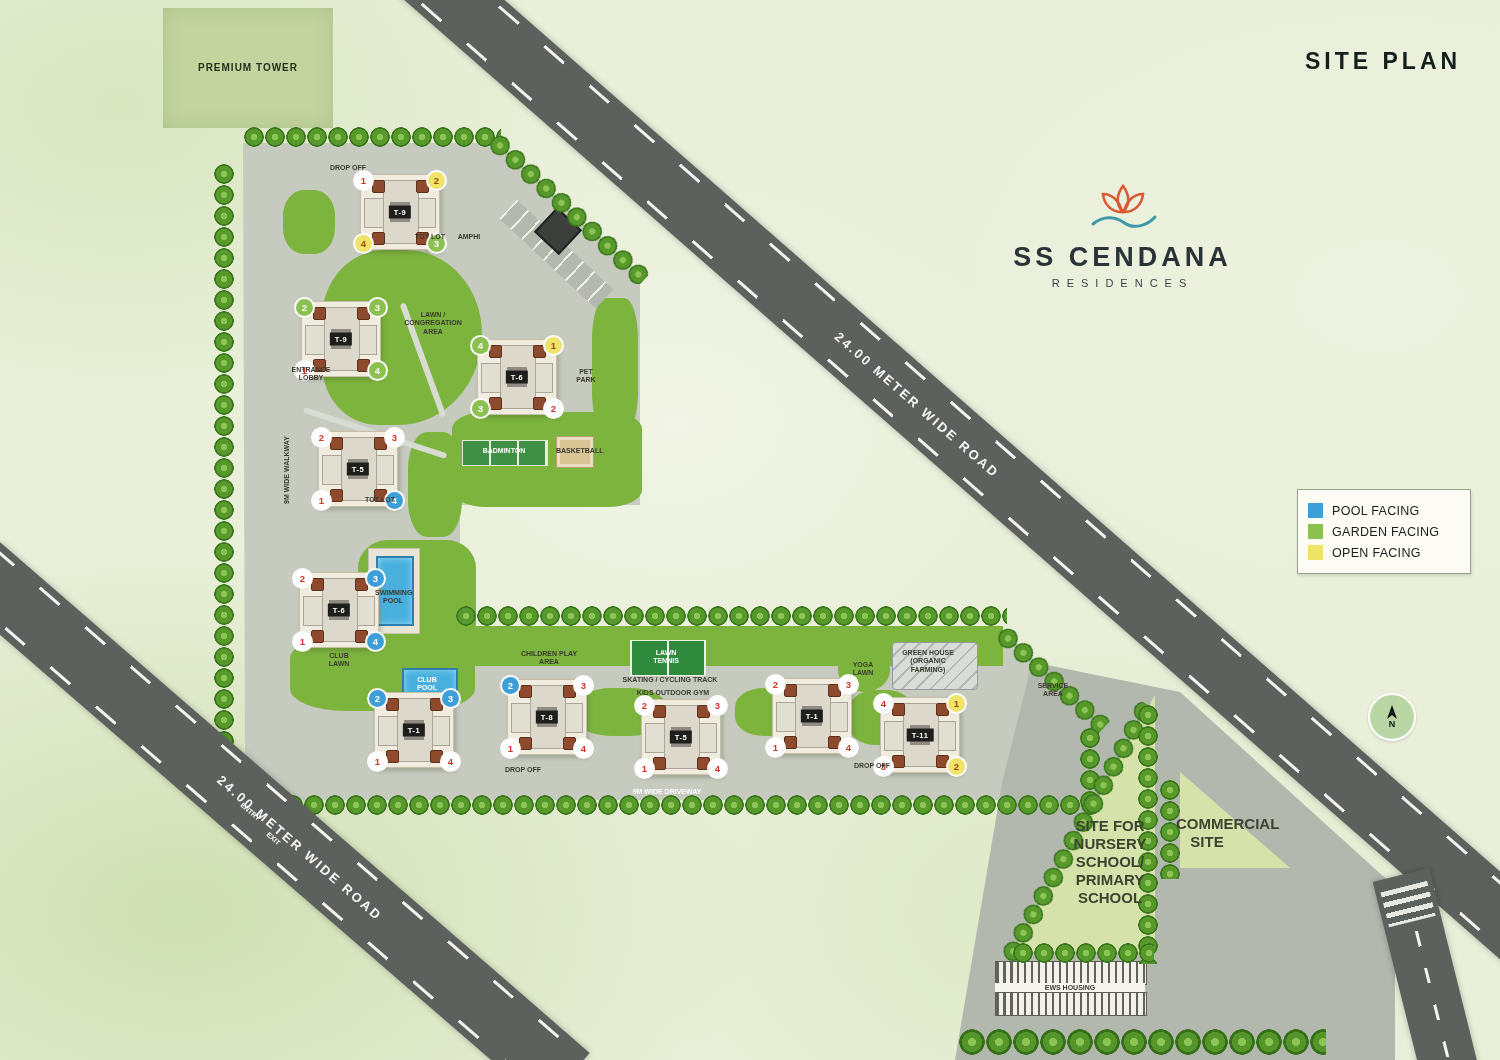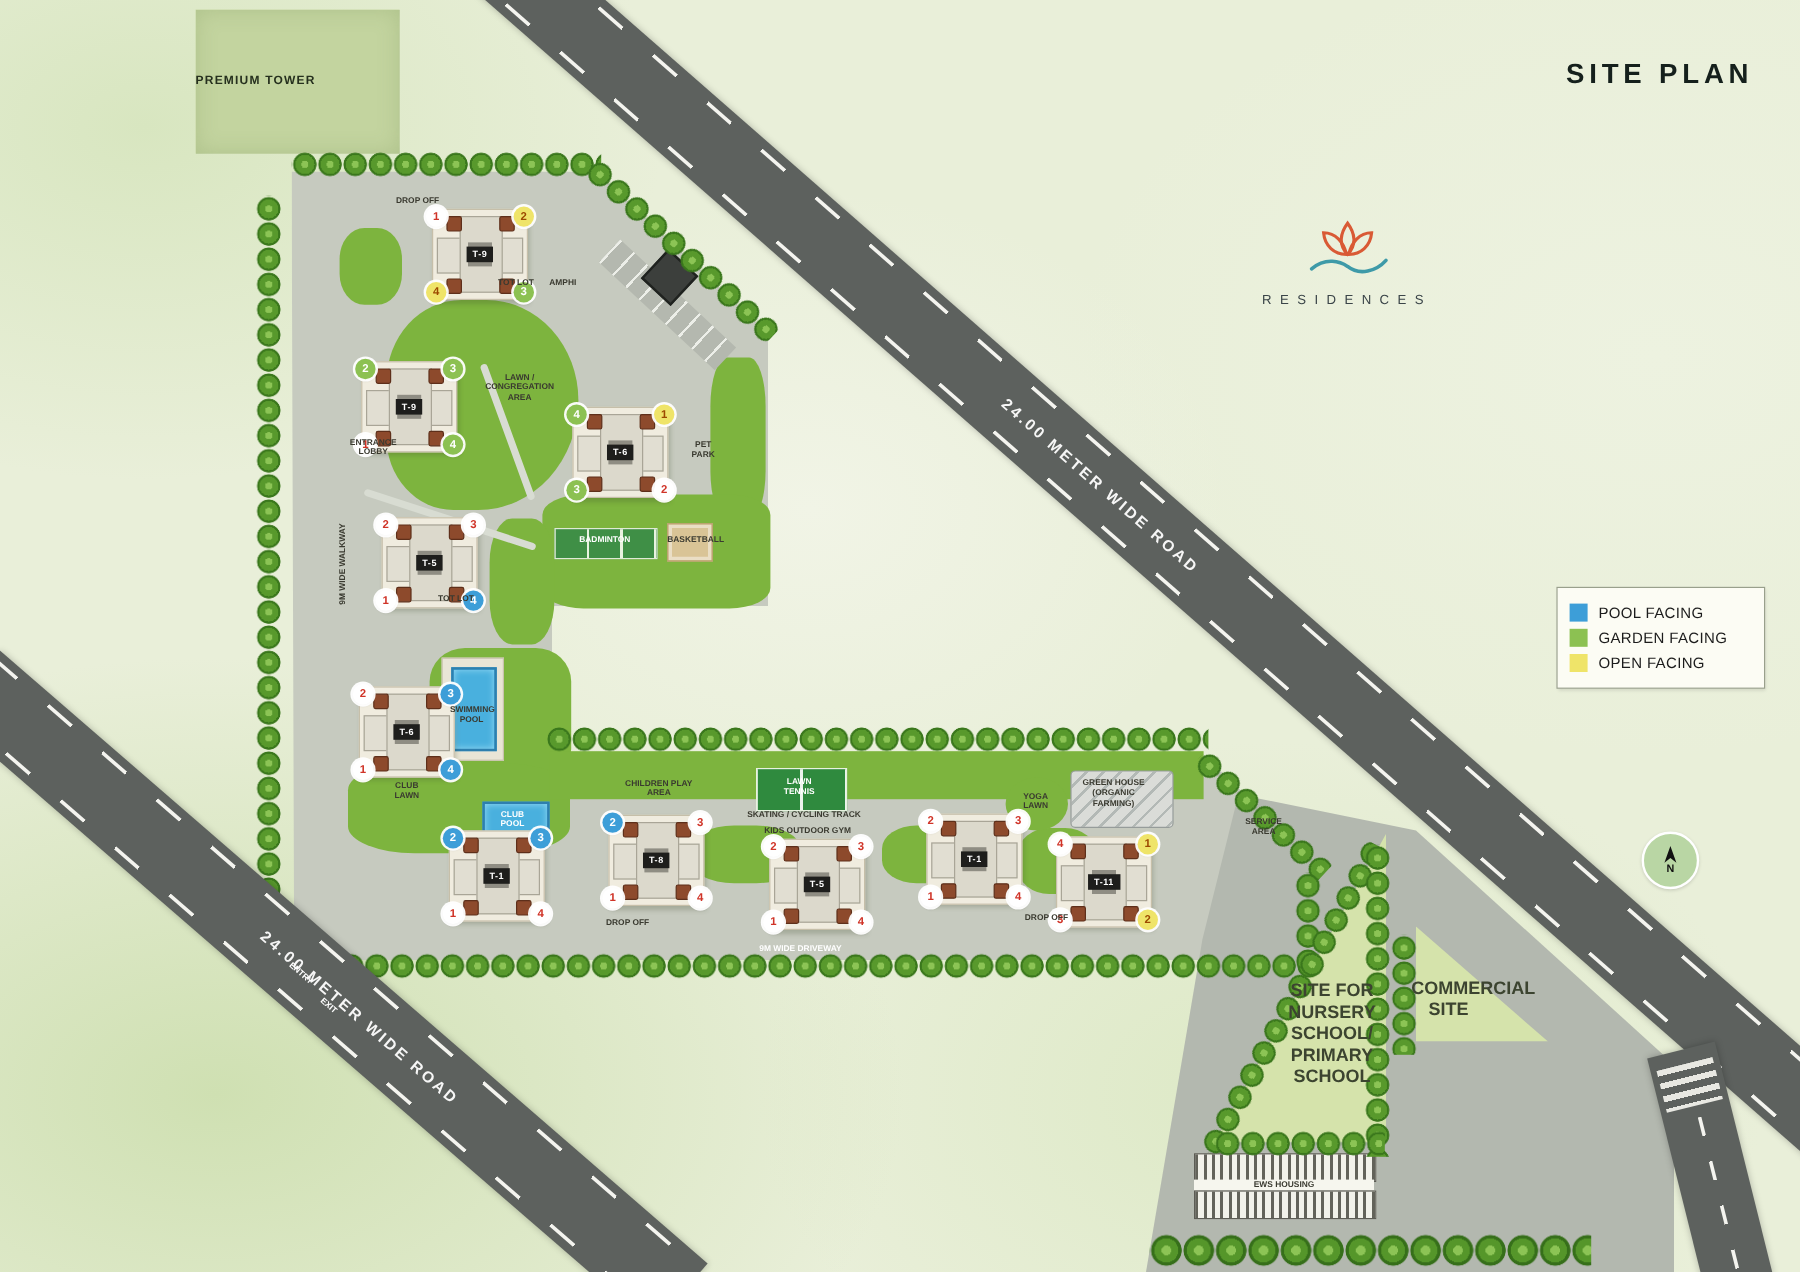--- a/index.html
+++ b/index.html
@@ -72,21 +72,21 @@
   
   #legend{position:absolute;left:1297px;top:489px;width:152px;background:#fcfcf4;border:1px solid #99a08c;
     box-shadow:1px 2px 3px rgba(0,0,0,.12);padding:7px 10px;}
   .legend-item{display:flex;align-items:center;margin:6px 0;}
   .legend-swatch{width:15px;height:15px;margin-right:9px;flex:none;}
   .legend-label{font-size:12.5px;color:#1c1c1c;letter-spacing:.3px;}
   
   #premium{position:absolute;left:163px;top:8px;width:170px;height:120px;background:#c3d49f;
     box-shadow:inset 0 0 18px rgba(110,140,80,.25);}
   #premium .maplabel{position:static;font-size:10px;letter-spacing:1px;color:#26301e;}
-  #premium{display:flex;align-items:center;text-align:center;}
+  #premium{display:flex;align-items:center;justify-content:center;text-align:center;}
   
   #compass{position:absolute;left:1368px;top:693px;width:44px;height:44px;border-radius:50%;
     background:#b9d6a4;border:2px solid #fff;box-shadow:0 1px 3px rgba(0,0,0,.15);
     display:flex;flex-direction:column;align-items:center;justify-content:center;}
   #compass .n{font-size:9px;font-weight:bold;color:#111;margin-top:-2px;}
   .pathline{background:#d8dcd2;border-radius:4px;}
 </style>
 </head>
 <body>
 
@@ -347,20 +347,21 @@
 
   <div id="brand">
     <svg width="76" height="58" viewBox="0 0 76 58" style="display:block;margin:0 auto;">
       <g fill="none" stroke="#d95a35" stroke-width="2.6" stroke-linecap="round">
         <path d="M38 4 C44 12 46 22 38 30 C30 22 32 12 38 4 Z"></path>
         <path d="M18 12 C28 12 35 20 37 30 C27 30 19 23 18 12 Z"></path>
         <path d="M58 12 C48 12 41 20 39 30 C49 30 57 23 58 12 Z"></path>
       </g>
       <path d="M8 42 C20 32 32 36 38 40 C48 48 62 44 70 35" fill="none" stroke="#3e9aa8" stroke-width="3" stroke-linecap="round"></path>
     </svg>
+    <div class="name">SS CENDANA</div>
     <div class="sub">RESIDENCES</div>
   </div>
 
   <div id="legend">
     <div>
         <div class="legend-item">
           <div class="legend-swatch" style="background: rgb(61, 158, 216);"></div>
           <div class="legend-label">POOL FACING</div>
         </div>
         <div class="legend-item">

